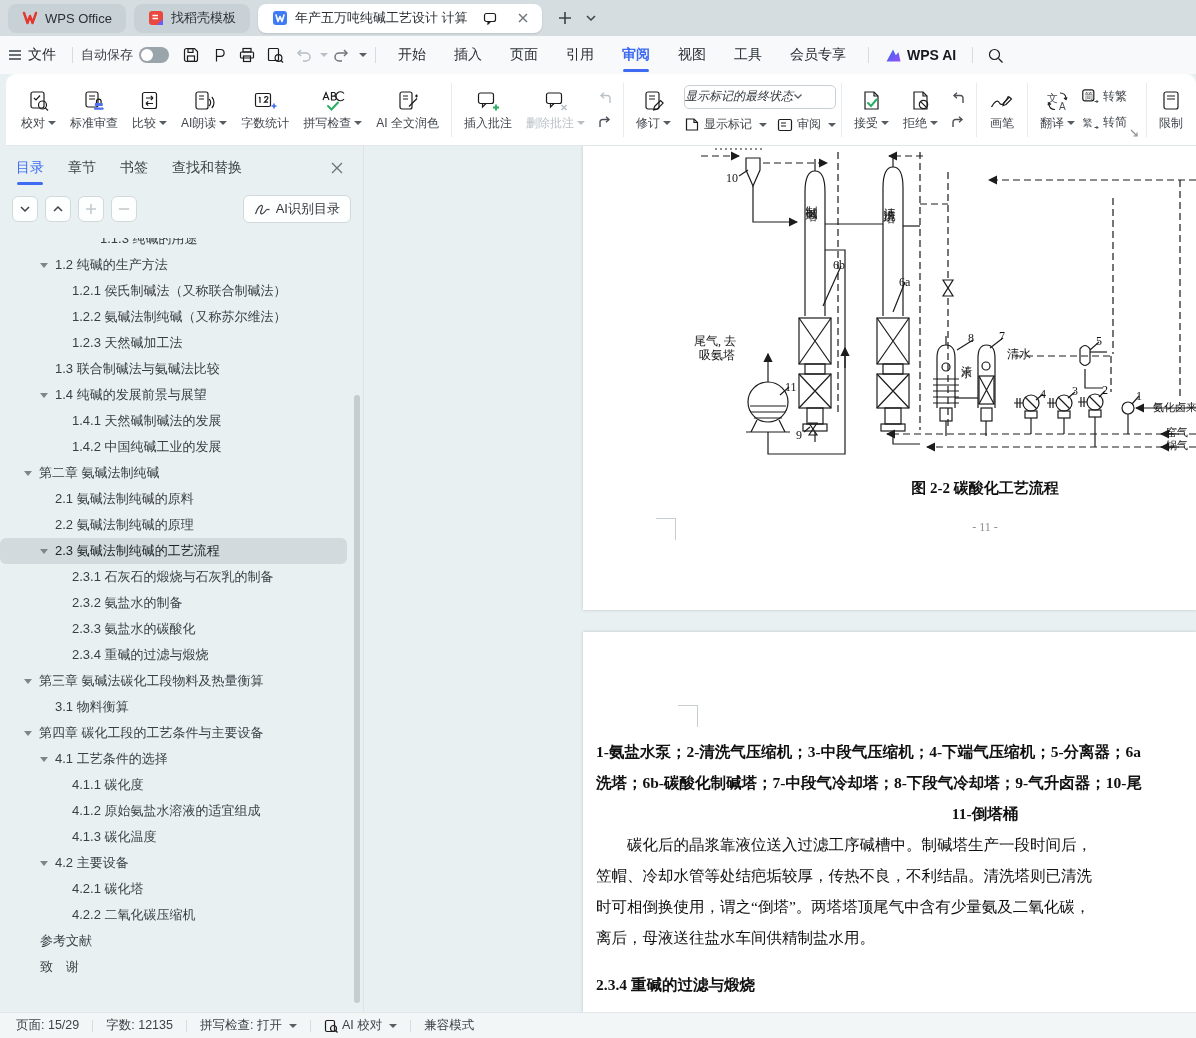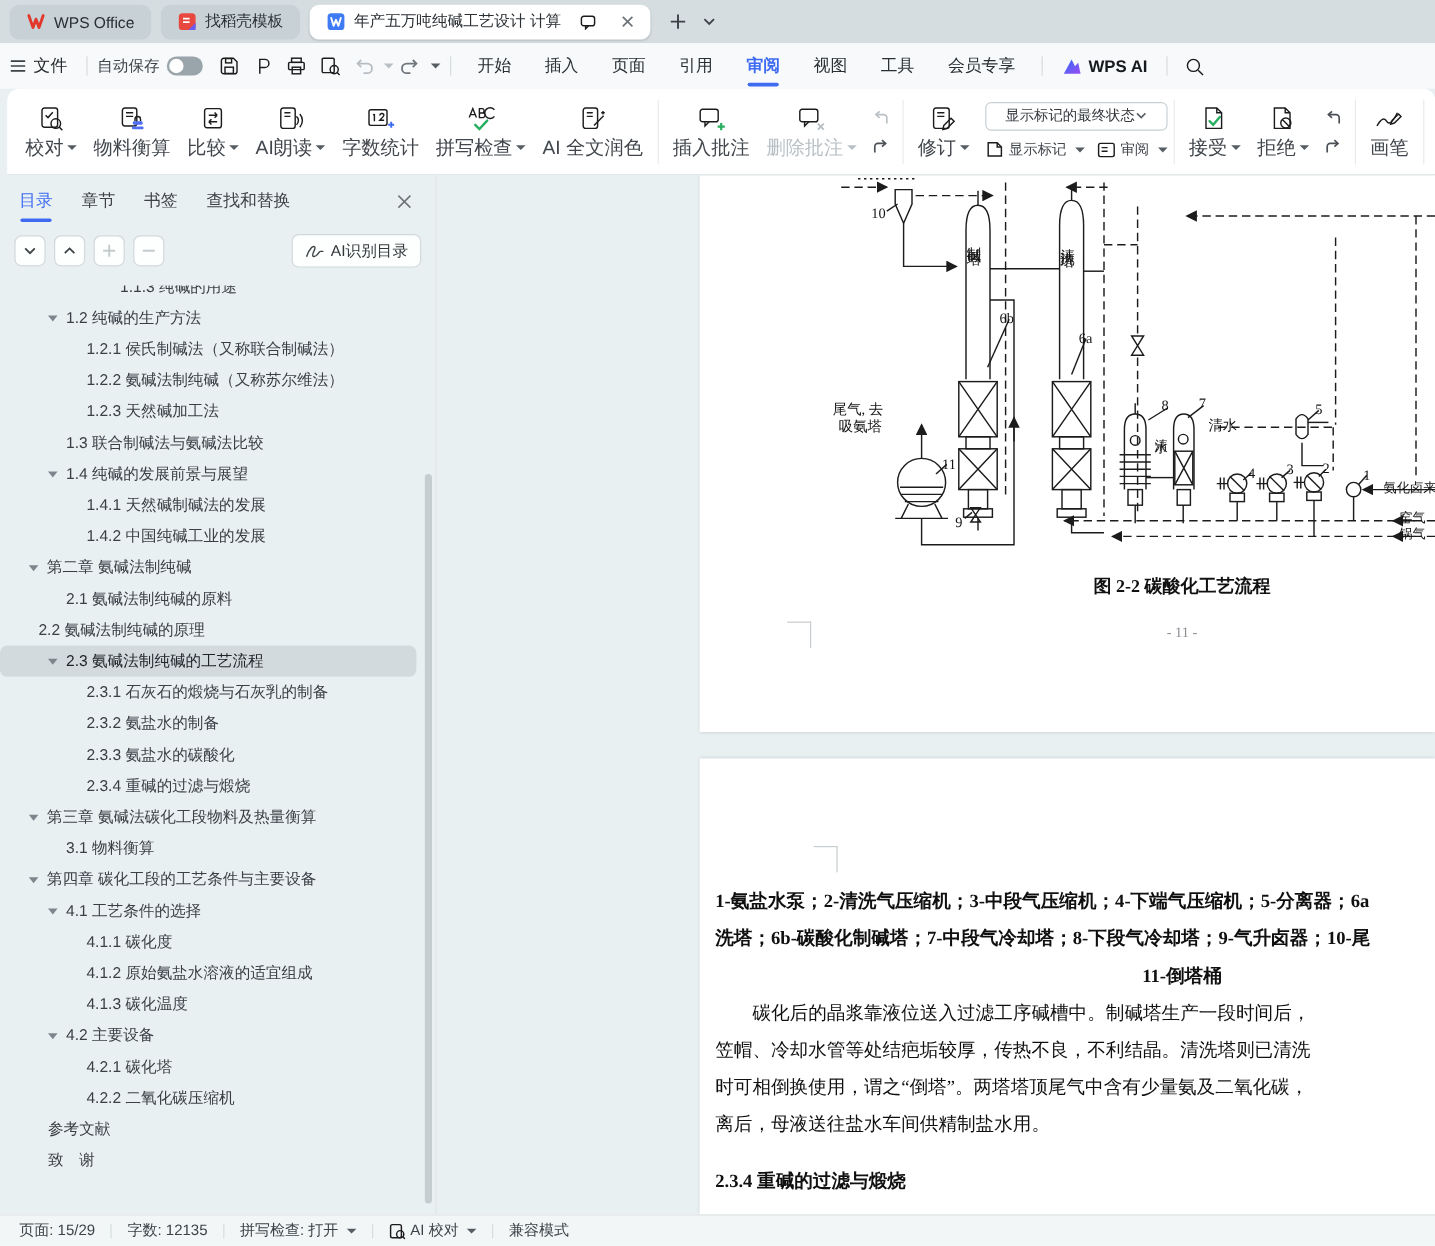--- a/index.html
+++ b/index.html
@@ -28,25 +28,25 @@
   .mitem.active { color:#3e6bf2; font-weight:bold; }
   .mitem.active::after { content:""; position:absolute; left:50%; transform:translateX(-50%); bottom:2px; width:26px; height:3px; border-radius:2px; background:#3e6bf2; }
   .wpsai { display:flex; align-items:center; gap:5px; font-weight:bold; font-size:14px; color:#16191d; padding:0 8px; }
 
   
   .ribbon { position:absolute; left:6px; top:74px; width:1190px; height:72px; background:#ffffff; border-radius:10px 10px 0 0; border-bottom:1px solid #e2e7e9; display:flex; align-items:center; padding:0 8px; overflow:hidden; }
   .rgroup { display:flex; align-items:center; height:64px; }
   .gdiv { width:1px; height:54px; background:#e8ebed; margin:0 5px; flex:0 0 auto; }
   .rbtn { display:flex; flex-direction:column; align-items:center; justify-content:center; gap:3px; padding:0 7px; height:62px; border-radius:6px; }
   .rbtn .ric { height:24px; display:flex; align-items:flex-end; }
-  .rbtn .rlb { font-size:16px; color:#41464c; display:flex; align-items:center; white-space:nowrap; }
+  .rbtn .rlb { font-size:12px; color:#41464c; display:flex; align-items:center; white-space:nowrap; }
   .rbtn.dis .rlb { color:#b9c0c5; }
   .stack2 { display:flex; flex-direction:column; gap:6px; margin:0 2px; }
   .sbtn { width:22px; height:18px; display:flex; align-items:center; justify-content:center; border-radius:4px; }
-  .combo { width:152px; height:24px; border:1px solid #c9d0d4; border-radius:5px; display:flex; align-items:center; justify-content:center; padding:0 0; font-size:12px; color:#33383d; background:#fff; }
+  .combo { width:152px; height:24px; border:1px solid #c9d0d4; border-radius:5px; display:flex; align-items:center; justify-content:flex-start; padding:0 0; font-size:12px; color:#33383d; background:#fff;font-style:italic; }
   .smallrow { display:flex; align-items:center; gap:10px; margin-top:6px; }
   .col-g { display:flex; flex-direction:column; justify-content:center; }
   .cnv-it { display:flex; align-items:center; gap:4px; font-size:12px; color:#41464c; white-space:nowrap; height:20px; }
 
   
   .content { position:absolute; left:0; top:146px; width:1196px; height:866px; display:flex; }
   .sidebar { position:relative; width:364px; height:866px; background:#e9f0f2; border-right:1px solid #dde3e6; flex:0 0 auto; }
   .stabs { display:flex; gap:24px; padding:13px 0 0 16px; font-size:14px; color:#3c4247; }
   .stab { position:relative; padding-bottom:8px; }
   .stab.active { color:#3e6bf2; }
@@ -248,21 +248,21 @@
         <span class="ric">
             <svg width="22" height="22">
               <rect x="3" y="2" width="12" height="15" rx="2" class="sl" stroke="#4a5056"></rect>
               <path d="M6 6 H12 M6 9 H12" class="sl" stroke="#4a5056"></path>
               <path d="M13.5 13 v-1.6 a2.3 2.3 0 0 1 4.6 0 V13" class="sl" stroke="#4d6ef5"></path>
               <rect x="11.8" y="13" width="8" height="3" rx="0.8" fill="#4d6ef5"></rect>
               <rect x="11" y="17.5" width="9.6" height="2.2" rx="0.8" fill="#4d6ef5"></rect>
             </svg>
           </span>
         <span class="rlb">
-            <span>物料衡算</span>
+            <span>标准审查</span>
           </span>
       </div>
       <div class="rbtn">
         <span class="ric">
             <svg width="22" height="22">
               <rect x="3.5" y="2.5" width="14" height="16" rx="2" class="sl" stroke="#4a5056"></rect>
               <path d="M7 8 h7 M14 8 l-2.2-2.2 M14 8 l-2.2 2.2" class="sl" stroke="#4a5056"></path>
               <path d="M14 13.5 h-7 M7 13.5 l2.2-2.2 M7 13.5 l2.2 2.2" class="sl" stroke="#4a5056"></path>
             </svg>
           </span>
@@ -594,21 +594,21 @@
           <div class="trow" style="padding-left: 72px;">
             <span>1.4.2 中国纯碱工业的发展</span>
           </div>
           <div class="trow" style="padding-left: 24px;">
             <span class="tri"></span>
             <span>第二章 氨碱法制纯碱</span>
           </div>
           <div class="trow" style="padding-left: 55px;">
             <span>2.1 氨碱法制纯碱的原料</span>
           </div>
-          <div class="trow" style="padding-left: 32px; text-align: center;">
+          <div class="trow" style="padding-left: 55px; text-align: center;">
             <span>2.2 氨碱法制纯碱的原理</span>
           </div>
           <div class="trow sel" style="padding-left: 40px;">
             <span class="tri"></span>
             <span>2.3 氨碱法制纯碱的工艺流程</span>
           </div>
           <div class="trow" style="padding-left: 72px;">
             <span>2.3.1 石灰石的煅烧与石灰乳的制备</span>
           </div>
           <div class="trow" style="padding-left: 72px;">

